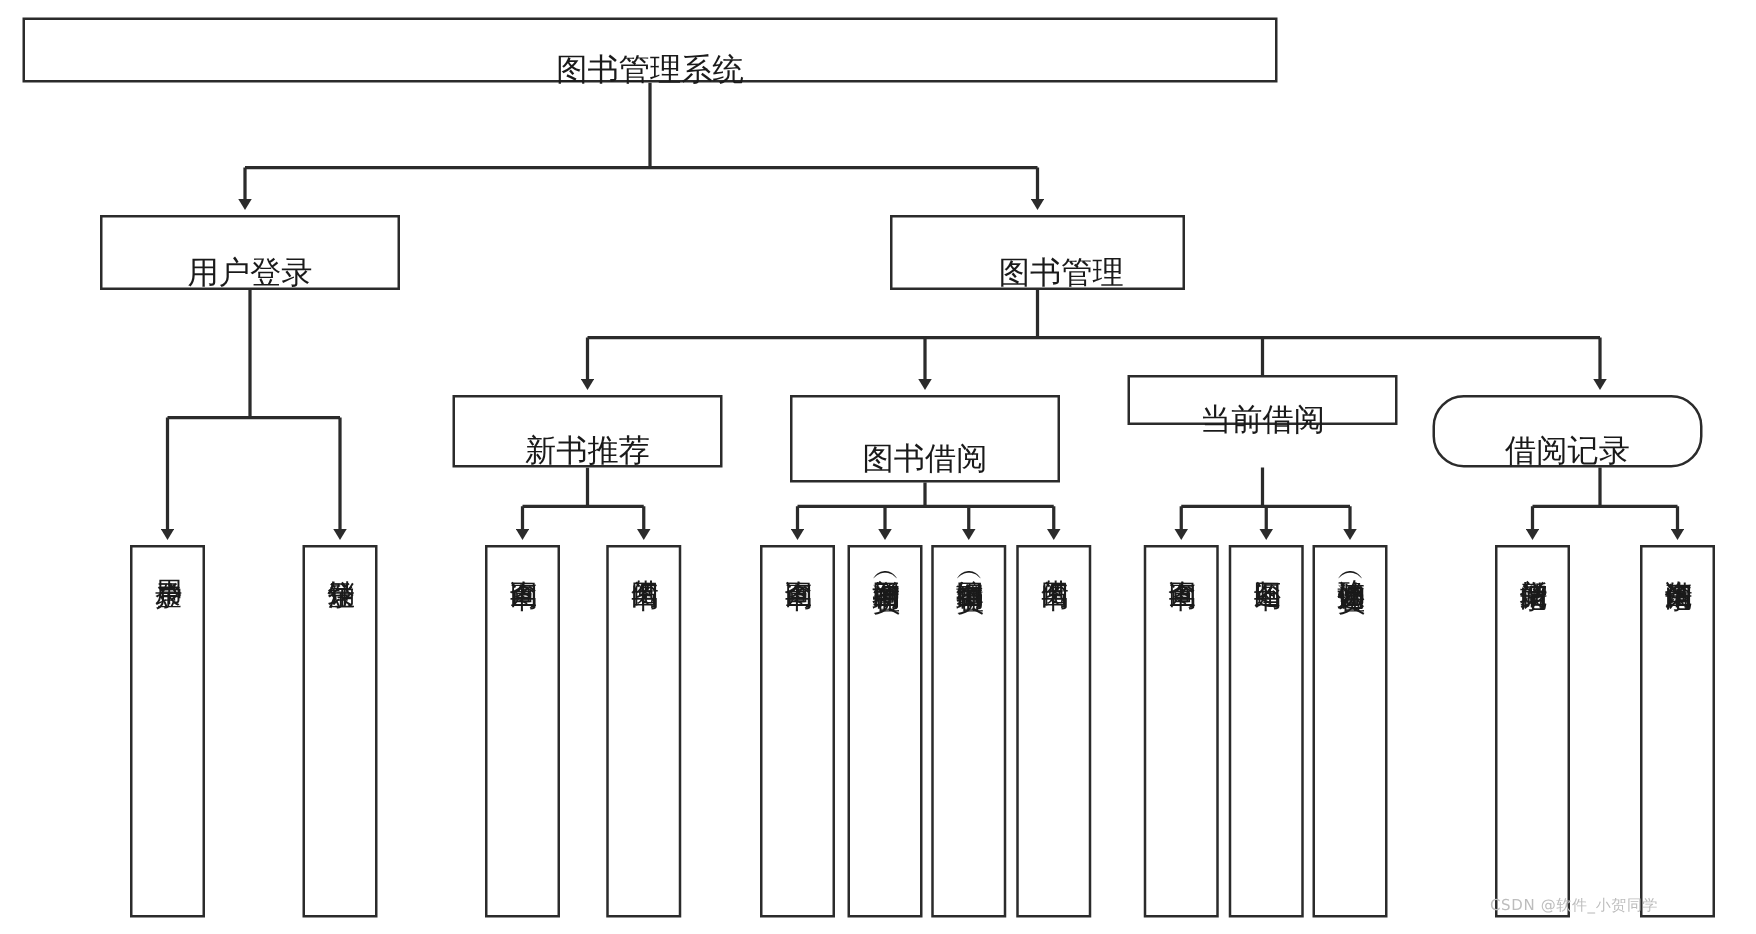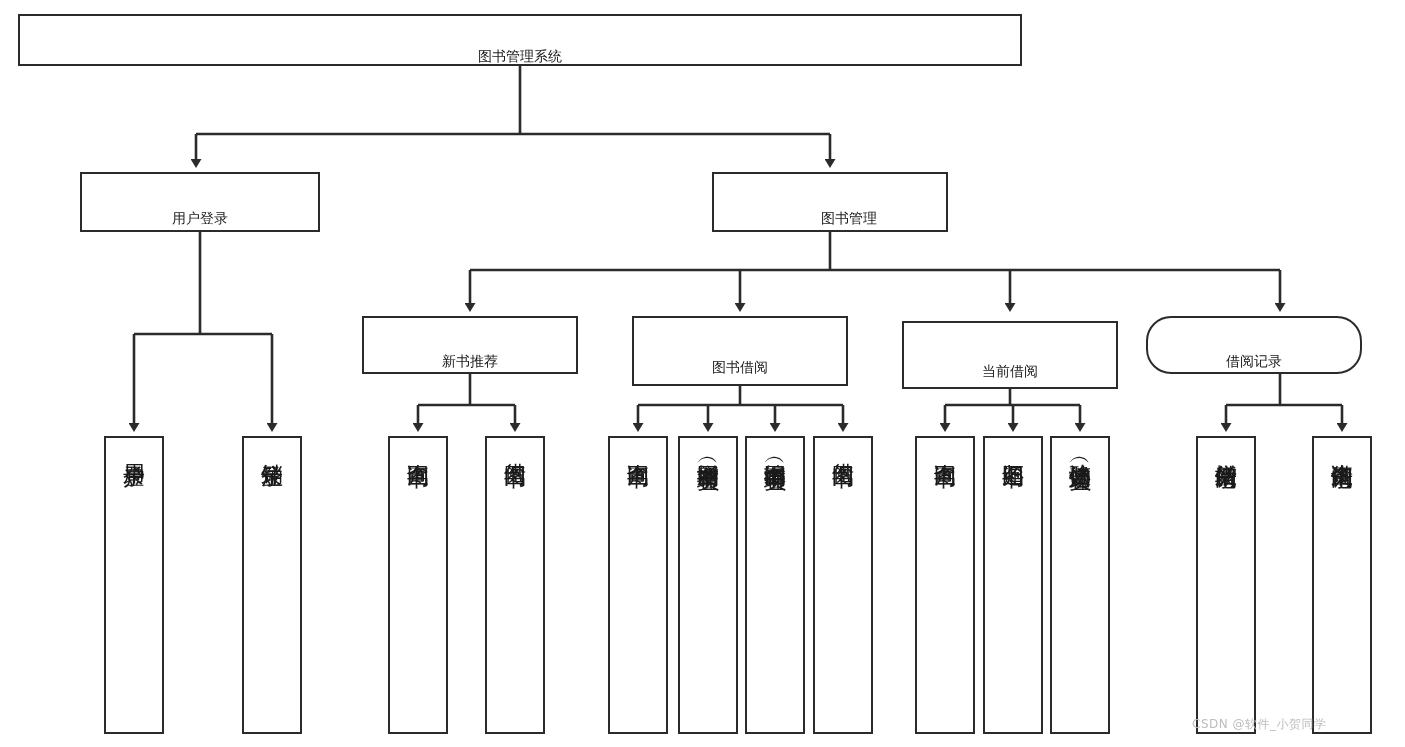--- a/index.html
+++ b/index.html
@@ -35,21 +35,21 @@
     justify-content: center;
     color: #1a1a1a;
   }
   .node-label {
     display: block;
     text-align: center;
     line-height: 1.18;
     white-space: nowrap;
   }
   .h-node .node-label {
-    font-size: 14px;
+    font-size: 25px;
     margin-top: 32px;
   }
   .v-node .node-label {
     writing-mode: vertical-rl;
     text-orientation: upright;
     font-size: 22px;
     letter-spacing: 1px;
     line-height: 1.0;
   }
   .v-node {
@@ -129,21 +129,21 @@
   <div class="node h-node" id="node-l2-1" style="left: 712px; top: 172px; width: 236px; height: 60px; padding-left: 38px;">
     <span class="node-label">图书管理</span>
   </div>
 
   <div class="node h-node" id="node-l3-0" style="left: 362px; top: 316px; width: 216px; height: 58px;">
     <span class="node-label">新书推荐</span>
   </div>
   <div class="node h-node" id="node-l3-1" style="left: 632px; top: 316px; width: 216px; height: 70px;">
     <span class="node-label">图书借阅</span>
   </div>
-  <div class="node h-node" id="node-l3-2" style="left: 902px; top: 321px; width: 216px; height: 68px;">
+  <div class="node h-node" id="node-l3-2" style="left: 902px; top: 300px; width: 216px; height: 40px;">
     <span class="node-label">当前借阅</span>
   </div>
   <div class="node h-node" id="node-l3-3" style="left: 1146px; top: 316px; width: 216px; height: 58px; border-radius: 25px;">
     <span class="node-label">借阅记录</span>
   </div>
 
   <div class="node v-node" id="node-leaf-0" style="left: 104px; top: 436px; width: 60px; height: 298px;">
     <span class="node-label">用户登录</span>
   </div>
   <div class="node v-node" id="node-leaf-1" style="left: 242px; top: 436px; width: 60px; height: 298px;">

